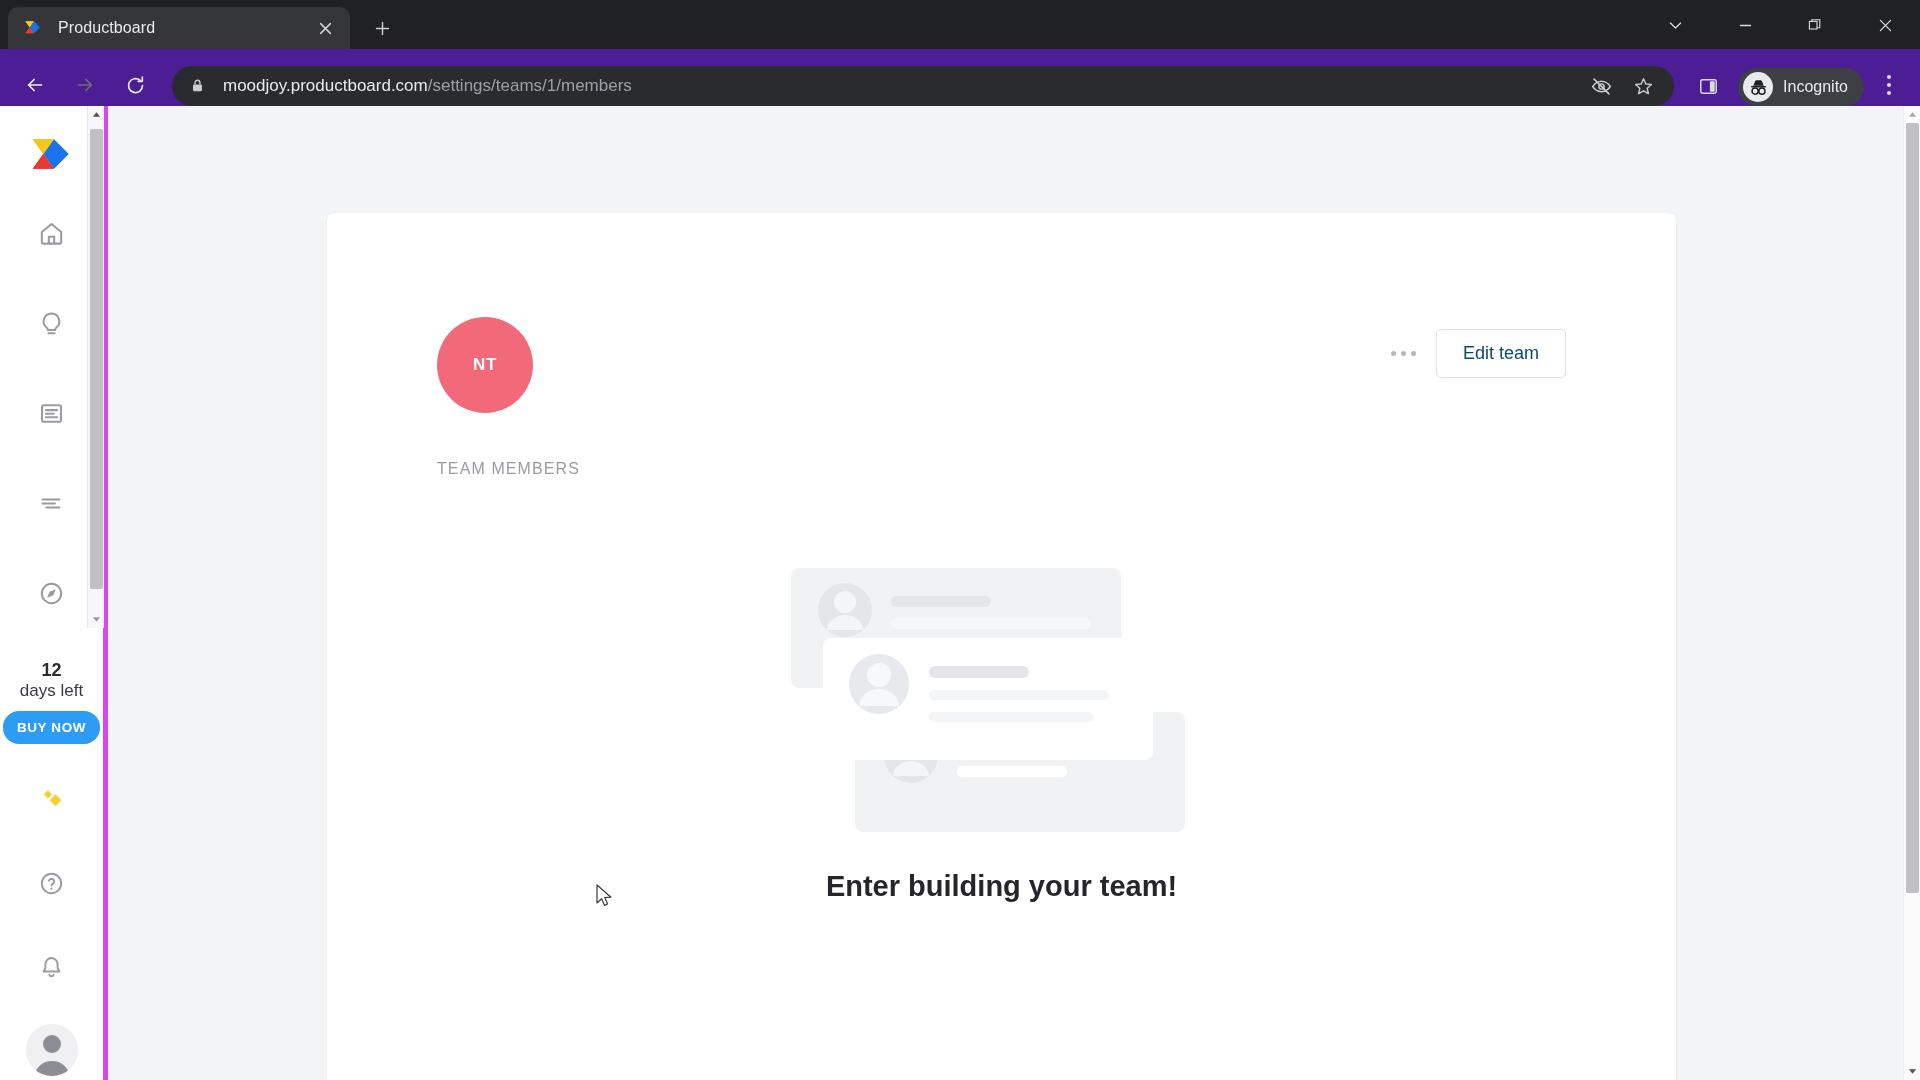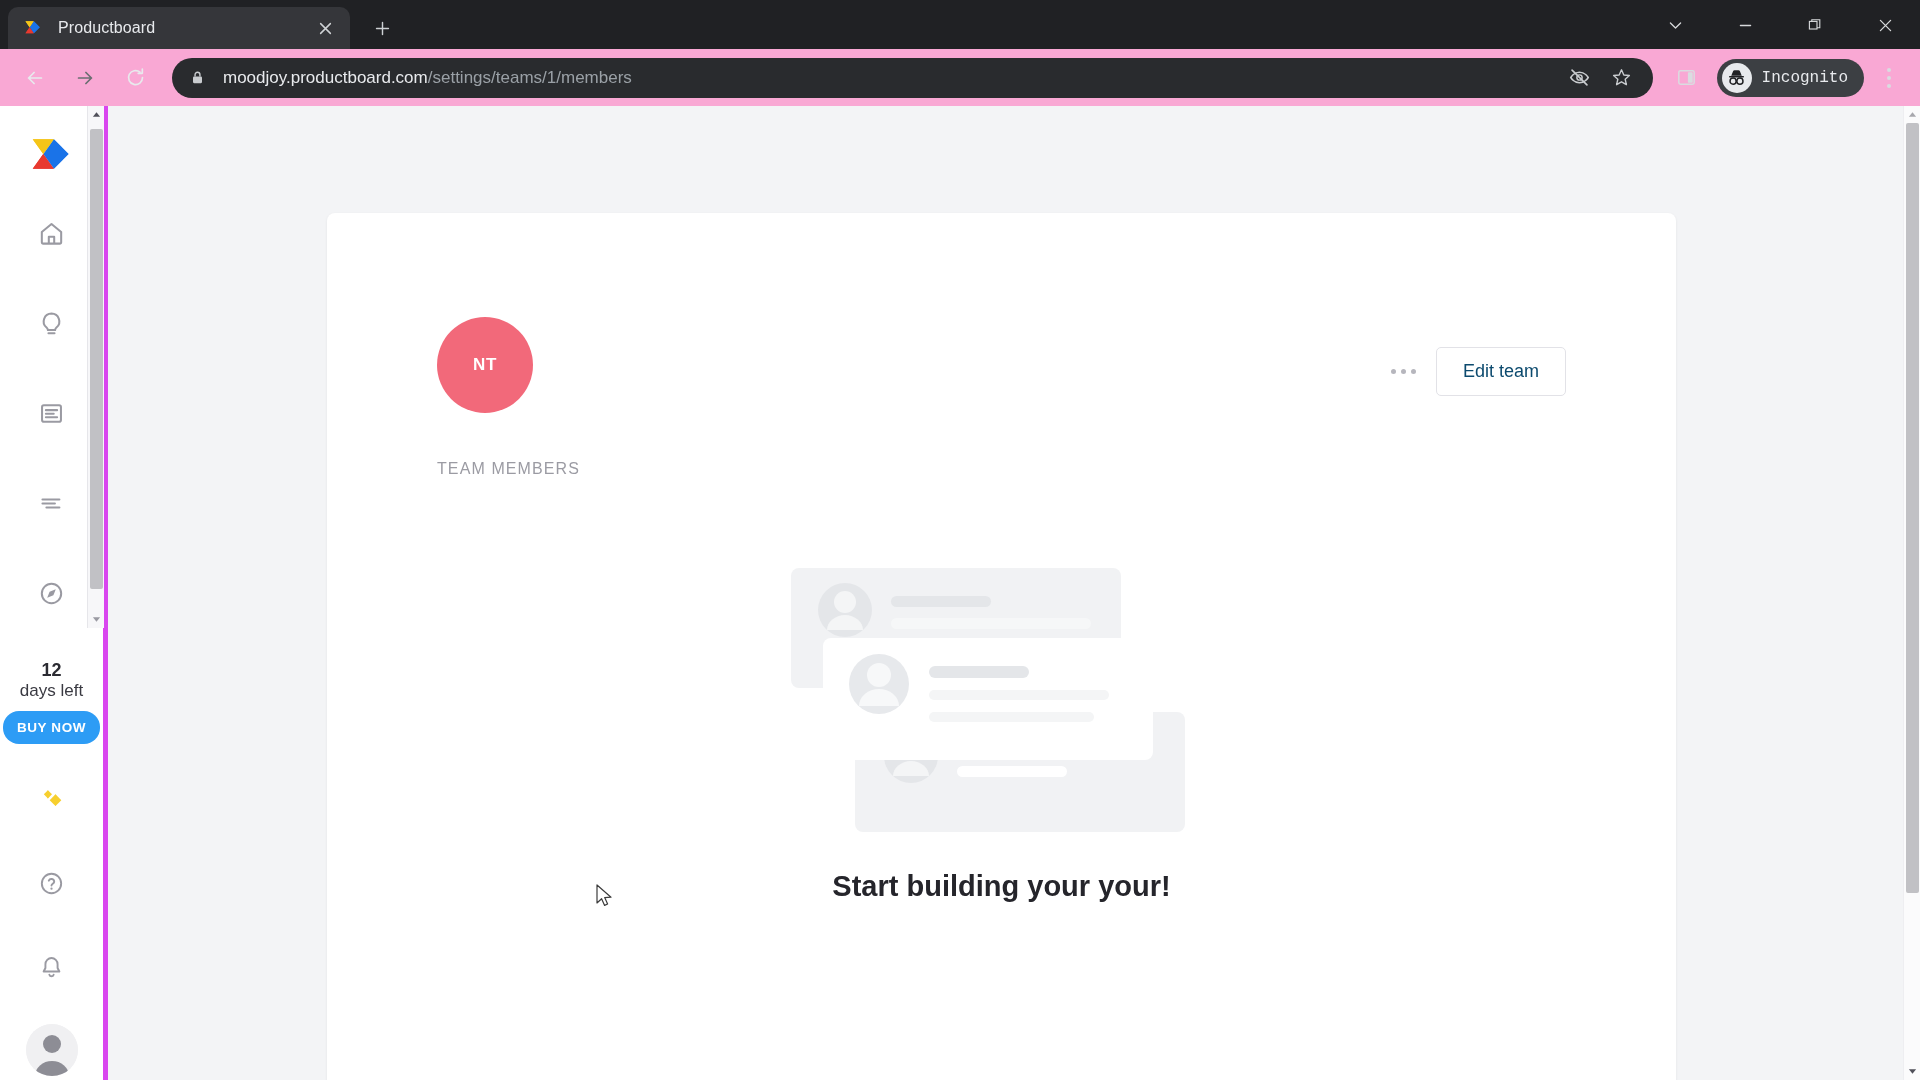--- a/index.html
+++ b/index.html
@@ -43,43 +43,43 @@
   .win-controls {
     position: absolute; right: 0; top: 0; height: 50px;
     display: flex; align-items: center;
   }
   .win-btn {
     width: 70px; height: 50px; display: flex; align-items: center; justify-content: center;
     color: #d8dadc;
   }
 
   .toolbar {
-    height: 58px; background: #f9a8d4;
-    display: flex; align-items: center; padding: 0 10px;
+    height: 58px; background: #4c1d95;
+    display: flex; align-items: flex-end; padding: 0 10px;
   }
   .nav-btn {
     width: 42px; height: 42px; margin: 0 4px;
     display: flex; align-items: center; justify-content: center;
     border-radius: 50%; color: #e8eaed;
   }
   .nav-btn.disabled { color: #6b6e71; }
   .omnibox {
     flex: 1 1 auto; height: 40px; background: #292b2e; border-radius: 20px;
     display: flex; align-items: center; padding: 0 14px 0 18px; margin: 0 10px 0 12px;
     min-width: 0;
   }
   .lock-icon { width: 16px; height: 16px; margin-right: 17px; flex: 0 0 auto; }
   .url { font-size: 17px; color: #e8eaed; white-space: nowrap; overflow: hidden; }
   .url .path { color: #9aa0a6; }
   .omni-right { display: flex; align-items: center; margin-left: auto; flex: 0 0 auto; }
   .omni-icon { width: 34px; height: 34px; display: flex; align-items: center; justify-content: center; margin-left: 8px; color: #c9cccf; }
   .tb-icon { width: 40px; height: 40px; display: flex; align-items: center; justify-content: center; color: #dadce0; margin-left: 4px; }
   .incognito-pill {
     height: 38px; background: #3c3f43; border-radius: 19px;
-    display: flex; align-items: center; padding: 0 16px 0 5px; margin-left: 10px; font-family: Liberation Mono, monospace;
+    display: flex; align-items: center; padding: 0 16px 0 5px; margin-left: 10px;
   }
   .incognito-avatar {
     width: 30px; height: 30px; border-radius: 50%; background: #e8eaed;
     display: flex; align-items: center; justify-content: center; margin-right: 10px;
   }
   .incognito-label { color: #e8eaed; font-size: 16px; }
   .menu-dots { width: 42px; height: 42px; display:flex; flex-direction: column; align-items:center; justify-content:center; margin-left: 4px; }
   .menu-dots i { display:block; width: 4px; height: 4px; border-radius: 50%; background: #dadce0; margin: 2px 0; }
 
   
@@ -130,21 +130,21 @@
   }
   .card {
     position: absolute; left: 219px; top: 107px; width: 1349px; min-height: 900px;
     background: #ffffff; border-radius: 8px; box-shadow: 0 1px 3px rgba(16,22,26,.07);
   }
   .card-inner { padding: 72px 110px 0 110px; }
 
   .breadcrumb { display: flex; align-items: center; gap: 16px; color: #9b9ba3; }
   .breadcrumb-label { font-size: 15px; letter-spacing: 1.1px; font-weight: 500; color: #9b9ba3; }
 
-  .team-head { display: flex; align-items: center; margin-top: 26px; }
+  .team-head { display: flex; align-items: flex-start; margin-top: 26px; }
   .team-avatar {
     width: 96px; height: 96px; border-radius: 50%; background: #f2697a;
     display: flex; align-items: center; justify-content: center; flex: 0 0 auto;
     margin-top: 6px;
   }
   .team-initials { color: #ffffff; font-size: 17px; font-weight: 700; letter-spacing: .6px; }
   .team-meta { margin-left: 38px; padding-top: 4px; flex: 1 1 auto; min-width: 0; }
   .team-name { font-size: 47px; font-weight: 700; color: #25252b; letter-spacing: -.9px; line-height: 1.1; }
   .team-handle { margin-top: 14px; font-size: 19px; color: #9b9ba3; }
   .head-actions { display: flex; align-items: center; gap: 10px; padding-top: 18px; flex: 0 0 auto; }
@@ -449,21 +449,21 @@
 
                 <rect x="36" y="78" width="330" height="122" rx="8" fill="#ffffff"></rect>
                 <circle cx="92" cy="124" r="30" fill="#e7e9ec"></circle>
                 <circle cx="92" cy="115" r="12" fill="#f7f8f9"></circle>
                 <path d="M72 146 a20 17 0 0 1 40 0z" fill="#f7f8f9"></path>
                 <rect x="142" y="106" width="100" height="12" rx="6" fill="#e4e6e9"></rect>
                 <rect x="142" y="130" width="180" height="10" rx="5" fill="#f4f5f6"></rect>
                 <rect x="142" y="152" width="165" height="10" rx="5" fill="#f4f5f6"></rect>
               </svg>
             </div>
-            <div class="empty-title">Start building your your!</div>
+            <div class="empty-title">Enter building your team!</div>
           </div>
 
         </div>
       </div>
 
       <div class="page-scrollbar">
         <div class="sb-arrow">
           <svg viewBox="0 0 10 10" width="9" height="9">
               <path d="M5 2.6 L9 7.4 H1z" fill="#a8a8ae"></path>
             </svg>

